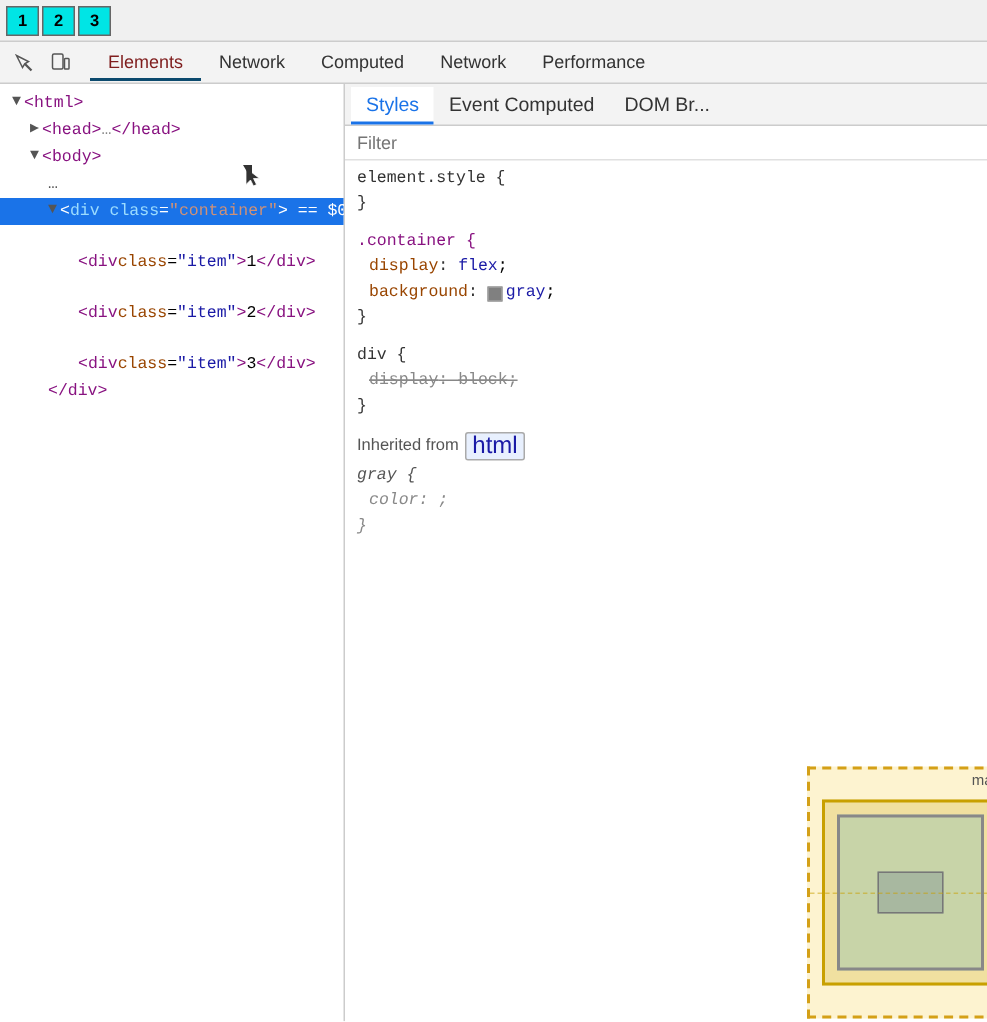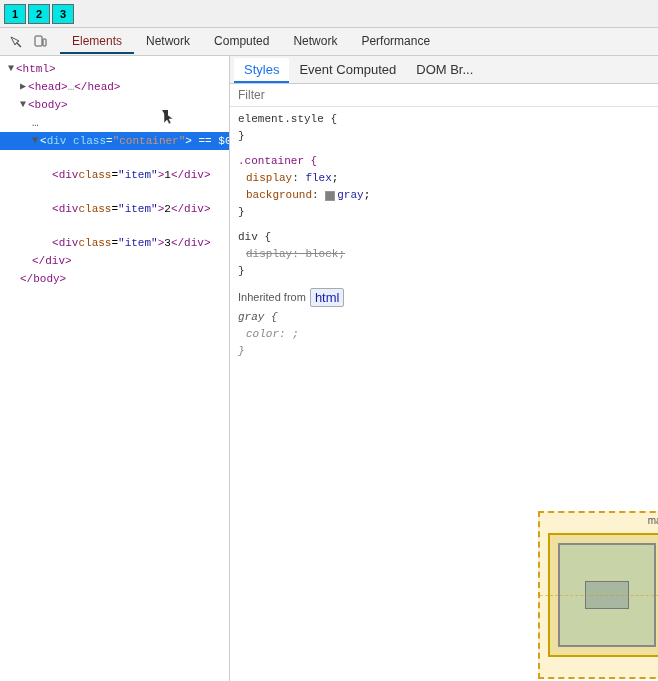--- a/index.html
+++ b/index.html
@@ -228,21 +228,21 @@
       display: flex;
       align-items: center;
       gap: 4px;
     }
 
     .inherited-tag {
       background: #e8f0fe;
       border: 1px solid #aaa;
       padding: 0 4px;
       border-radius: 2px;
-      font-size: 13px;
+      font-size: 16px;
       color: #1a1aa6;
     }
 
     
     .cursor-arrow {
       position: absolute;
       left: 162px;
       top: 110px;
       width: 0;
       height: 0;
@@ -354,23 +354,20 @@
       <div class="tree-line indent-4">
         <span class="triangle" style="visibility:hidden">▶</span>
         <span class="tag">&lt;div</span>
         <span class="attr-name"> class</span>=<span class="attr-value">"item"</span><span class="tag">&gt;</span><span>3</span><span class="tag">&lt;/div&gt;</span>
       </div>
 
       <div class="tree-line indent-3">
         <span class="tag">&lt;/div&gt;</span>
       </div>
 
-      <div class="tree-line indent-2">
-        <span class="tag">&lt;/body&gt;</span>
-      </div>
 
     </div>
   </div>
 
   <div class="right-panel-wrapper">
 
     <div class="styles-tabs">
       <div class="styles-tab active">Styles</div>
       <div class="styles-tab">Event Computed</div>
       <div class="styles-tab">DOM Br...</div>

